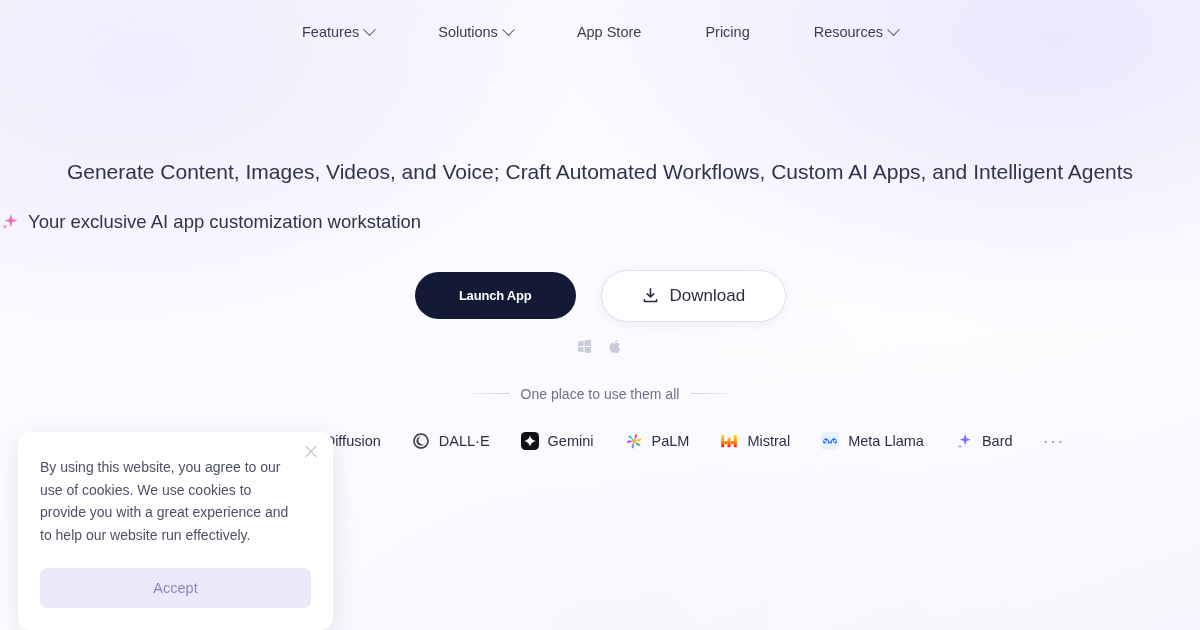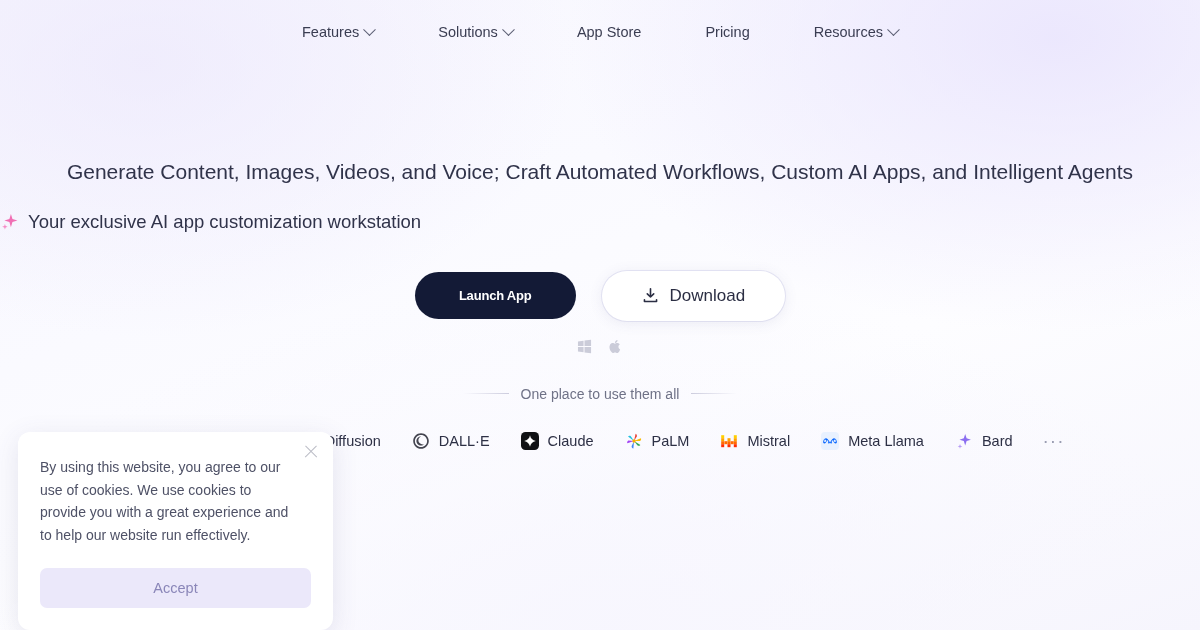--- a/index.html
+++ b/index.html
@@ -357,21 +357,21 @@
           <path d="M10 5.4 C7.5 5.4 5.4 7.5 5.4 10 C5.4 12.5 7.5 14.6 10 14.6 C11.3 14.6 12.4 14.1 13.2 13.2 C11.6 13.7 9.8 13.3 8.6 12.1 C7.2 10.7 7.0 8.5 8.1 6.9 C8.7 6.0 9.6 5.5 10 5.4 Z" fill="#43444f"></path>
         </svg>
         <span>DALL·E</span>
       </div>
 
       <div class="logo-pill">
         <svg class="logo-mark" viewBox="0 0 20 20">
           <rect x="1" y="1" width="18" height="18" rx="4.5" fill="#101114"></rect>
           <path d="M10 4.2 C10.5 7.3 12.7 9.5 15.8 10 C12.7 10.5 10.5 12.7 10 15.8 C9.5 12.7 7.3 10.5 4.2 10 C7.3 9.5 9.5 7.3 10 4.2 Z" fill="#ffffff"></path>
         </svg>
-        <span>Claude</span>
+        <span>Gemini</span>
       </div>
 
       <div class="logo-pill">
         <svg class="logo-mark" viewBox="0 0 20 20">
           <path d="M10 10 L11.6 2.8 C12.6 3.2 13.1 4.3 12.8 5.4 Z" fill="#ea4335"></path>
           <path d="M10 10 L16.9 7.3 C17.4 8.3 17.0 9.5 16.0 10.1 Z" fill="#fbbc04"></path>
           <path d="M10 10 L16.4 13.9 C15.8 14.8 14.6 15.1 13.6 14.6 Z" fill="#34a853"></path>
           <path d="M10 10 L9.4 17.4 C8.3 17.3 7.5 16.3 7.6 15.2 Z" fill="#4285f4"></path>
           <path d="M10 10 L3.3 12.3 C2.9 11.3 3.4 10.1 4.4 9.6 Z" fill="#a142f4"></path>
           <path d="M10 10 L4.0 5.6 C4.7 4.8 5.9 4.6 6.8 5.2 Z" fill="#24c1e0"></path>

